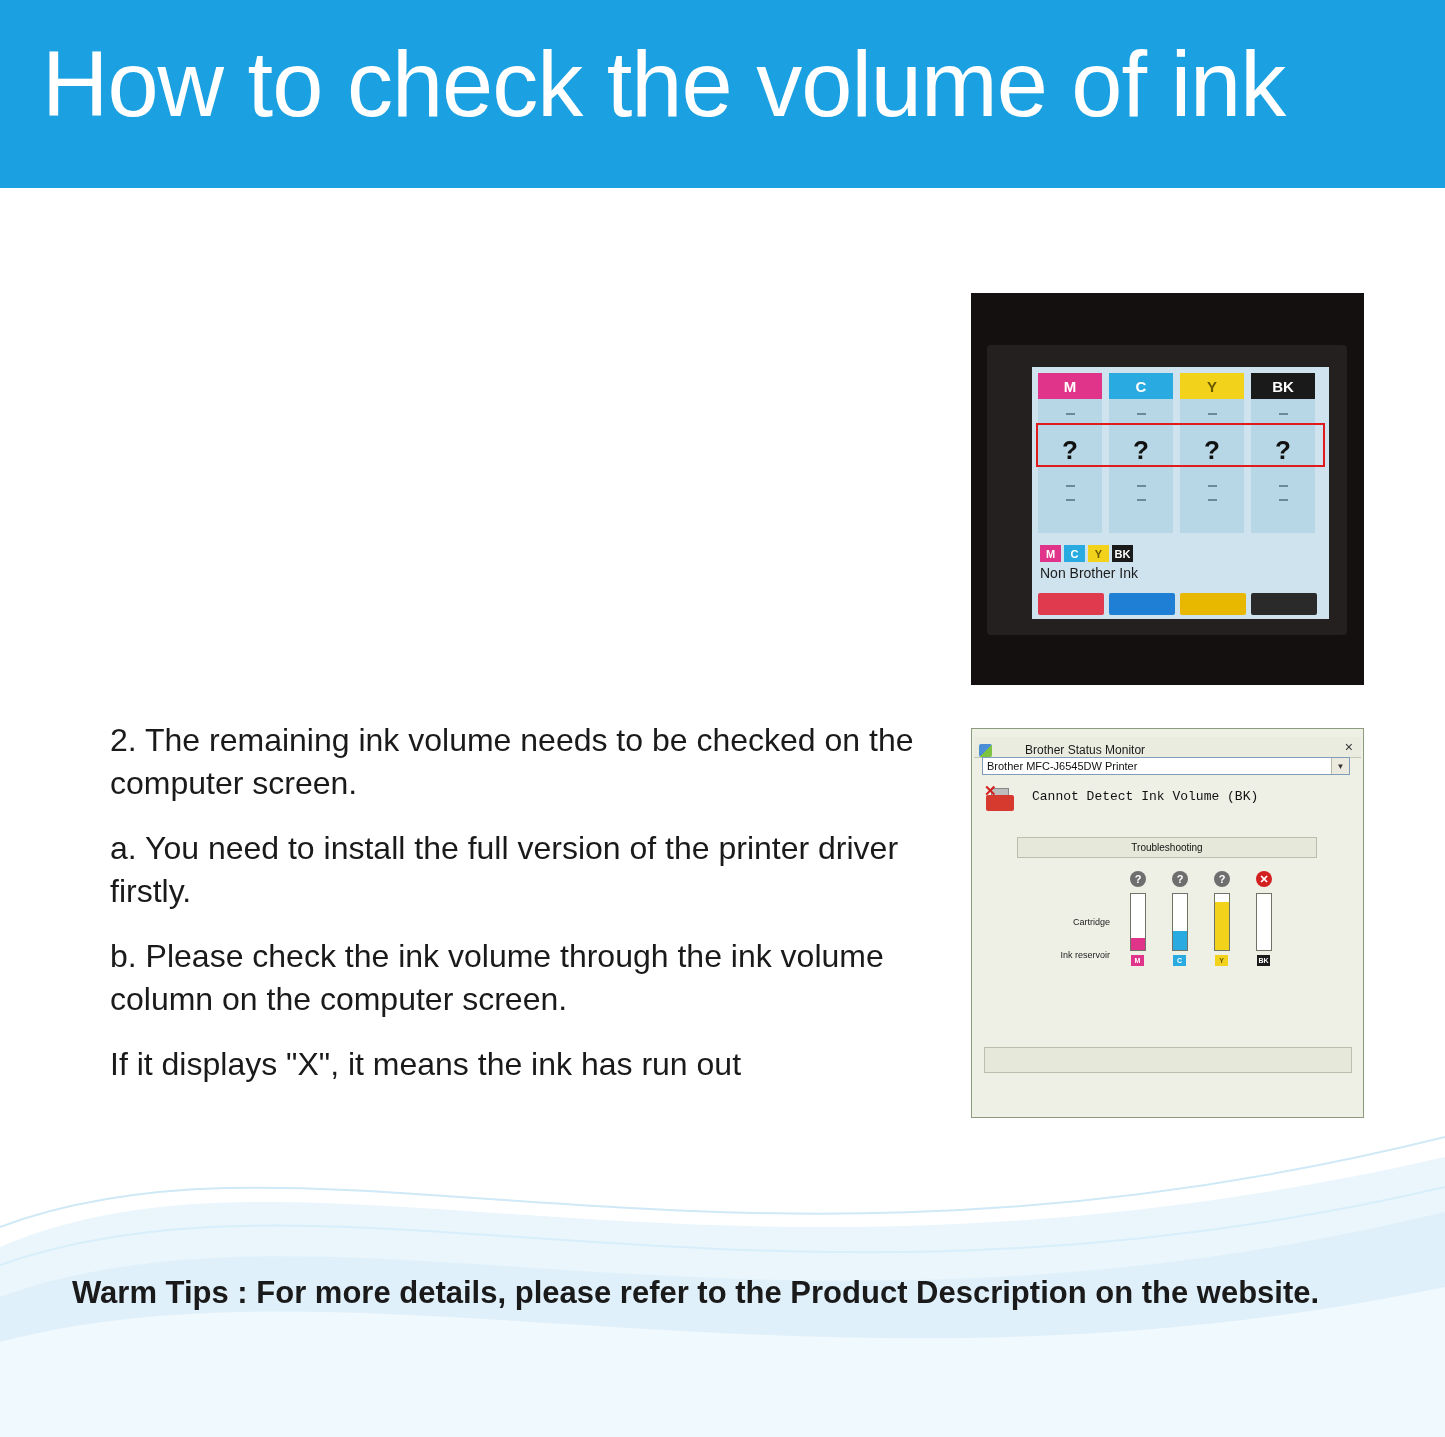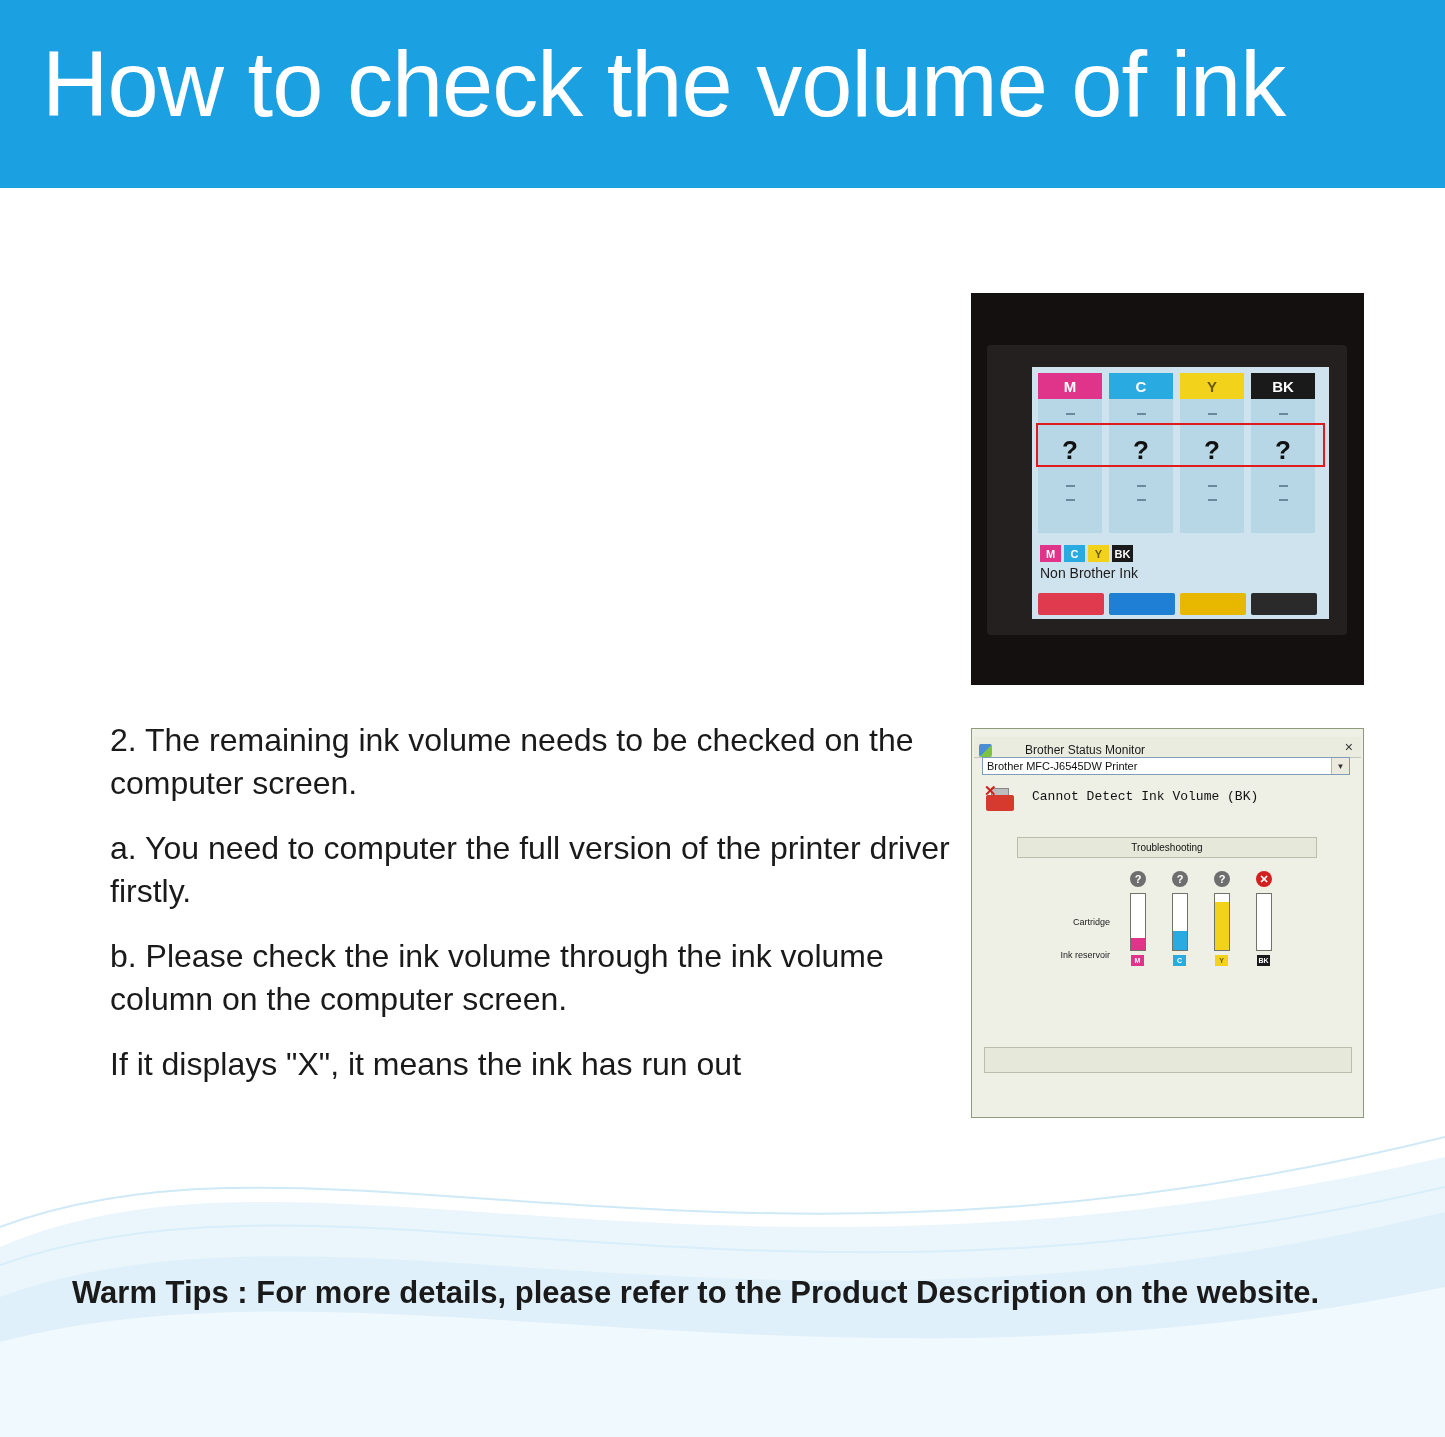--- a/index.html
+++ b/index.html
@@ -466,21 +466,21 @@
   <path d="M0,345 C360,250 820,420 1445,290 L1445,440 L0,440 Z" fill="#f2fafd" opacity="0.9"></path>
   <path d="M0,230 C320,110 720,320 1445,140" fill="none" stroke="#cfe9f6" stroke-width="2"></path>
   <path d="M0,268 C330,150 760,350 1445,190" fill="none" stroke="#d8eefa" stroke-width="2"></path>
 </svg>
 
 <div class="content">
 
 
   <div class="para2">
     <p>2. The remaining ink volume needs to be checked on the computer screen.</p>
-    <p>a. You need to computer the full version of the printer driver firstly.</p>
+    <p>a. You need to install the full version of the printer driver firstly.</p>
     <p>b. Please check the ink volume through the ink volume column on the computer screen.</p>
     <p>If it displays "X", it means the ink has run out</p>
   </div>
 
   <div class="warm-tips">Warm Tips : For more details, please refer to the Product Description on the website.</div>
 
   <div class="photo-lcd">
     <div class="lcd-bezel">
       <div class="lcd-screen">
 

